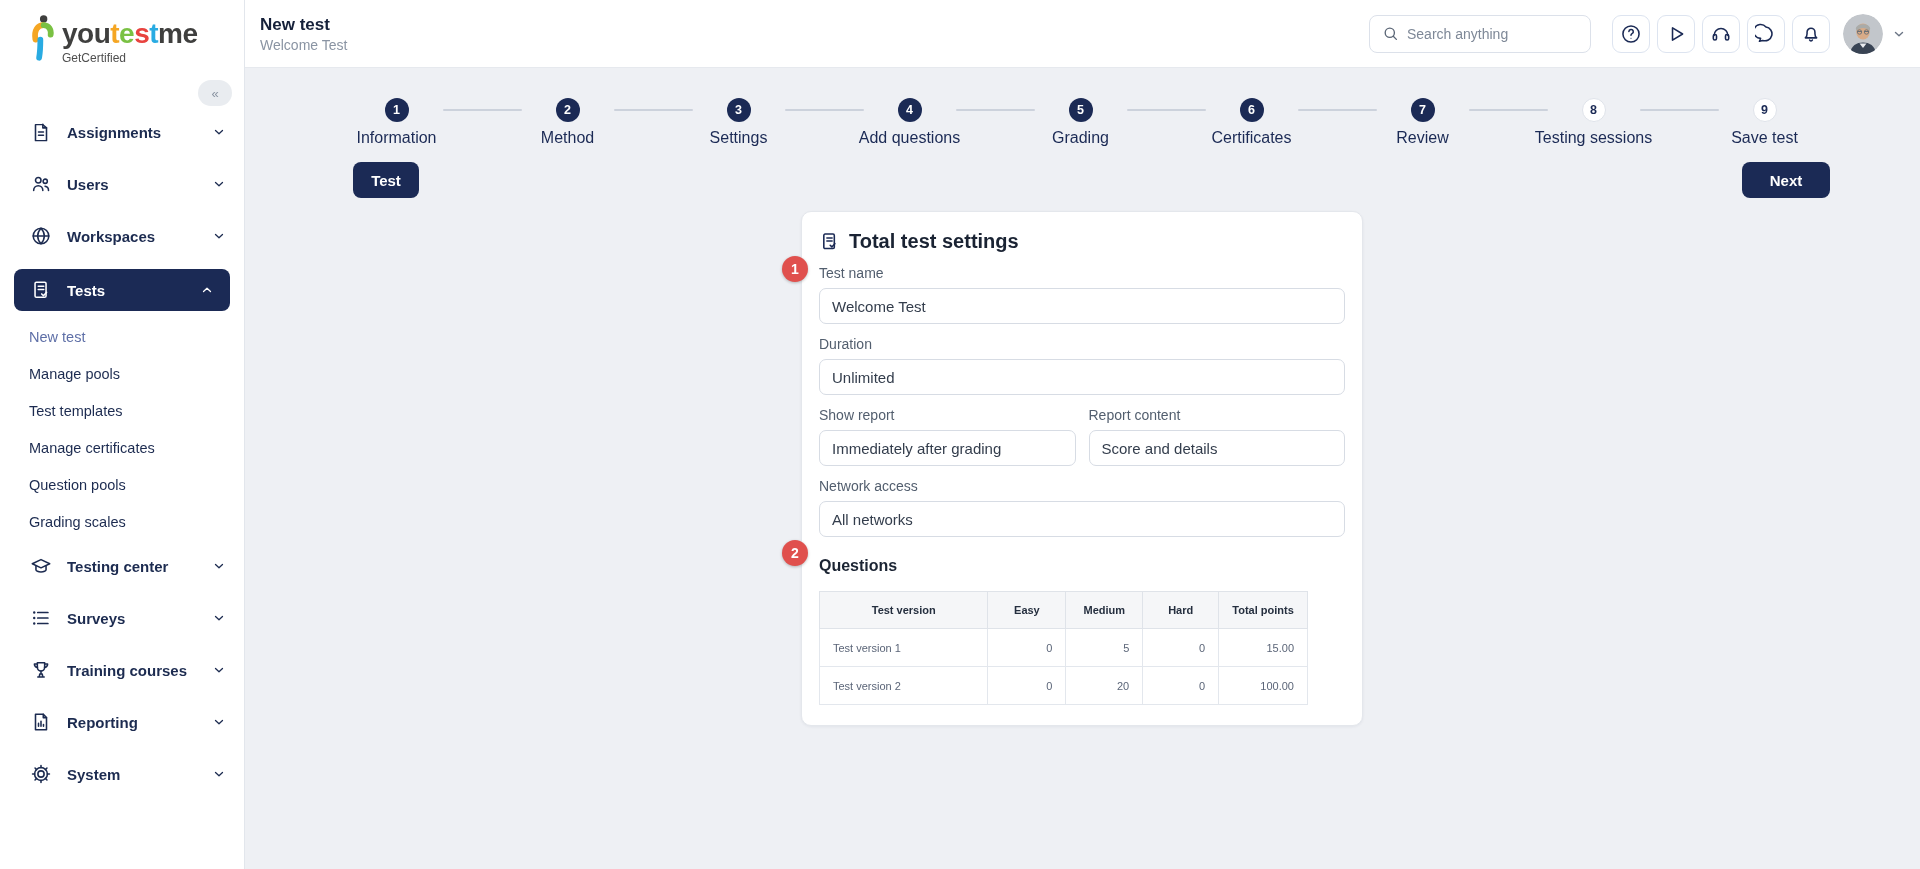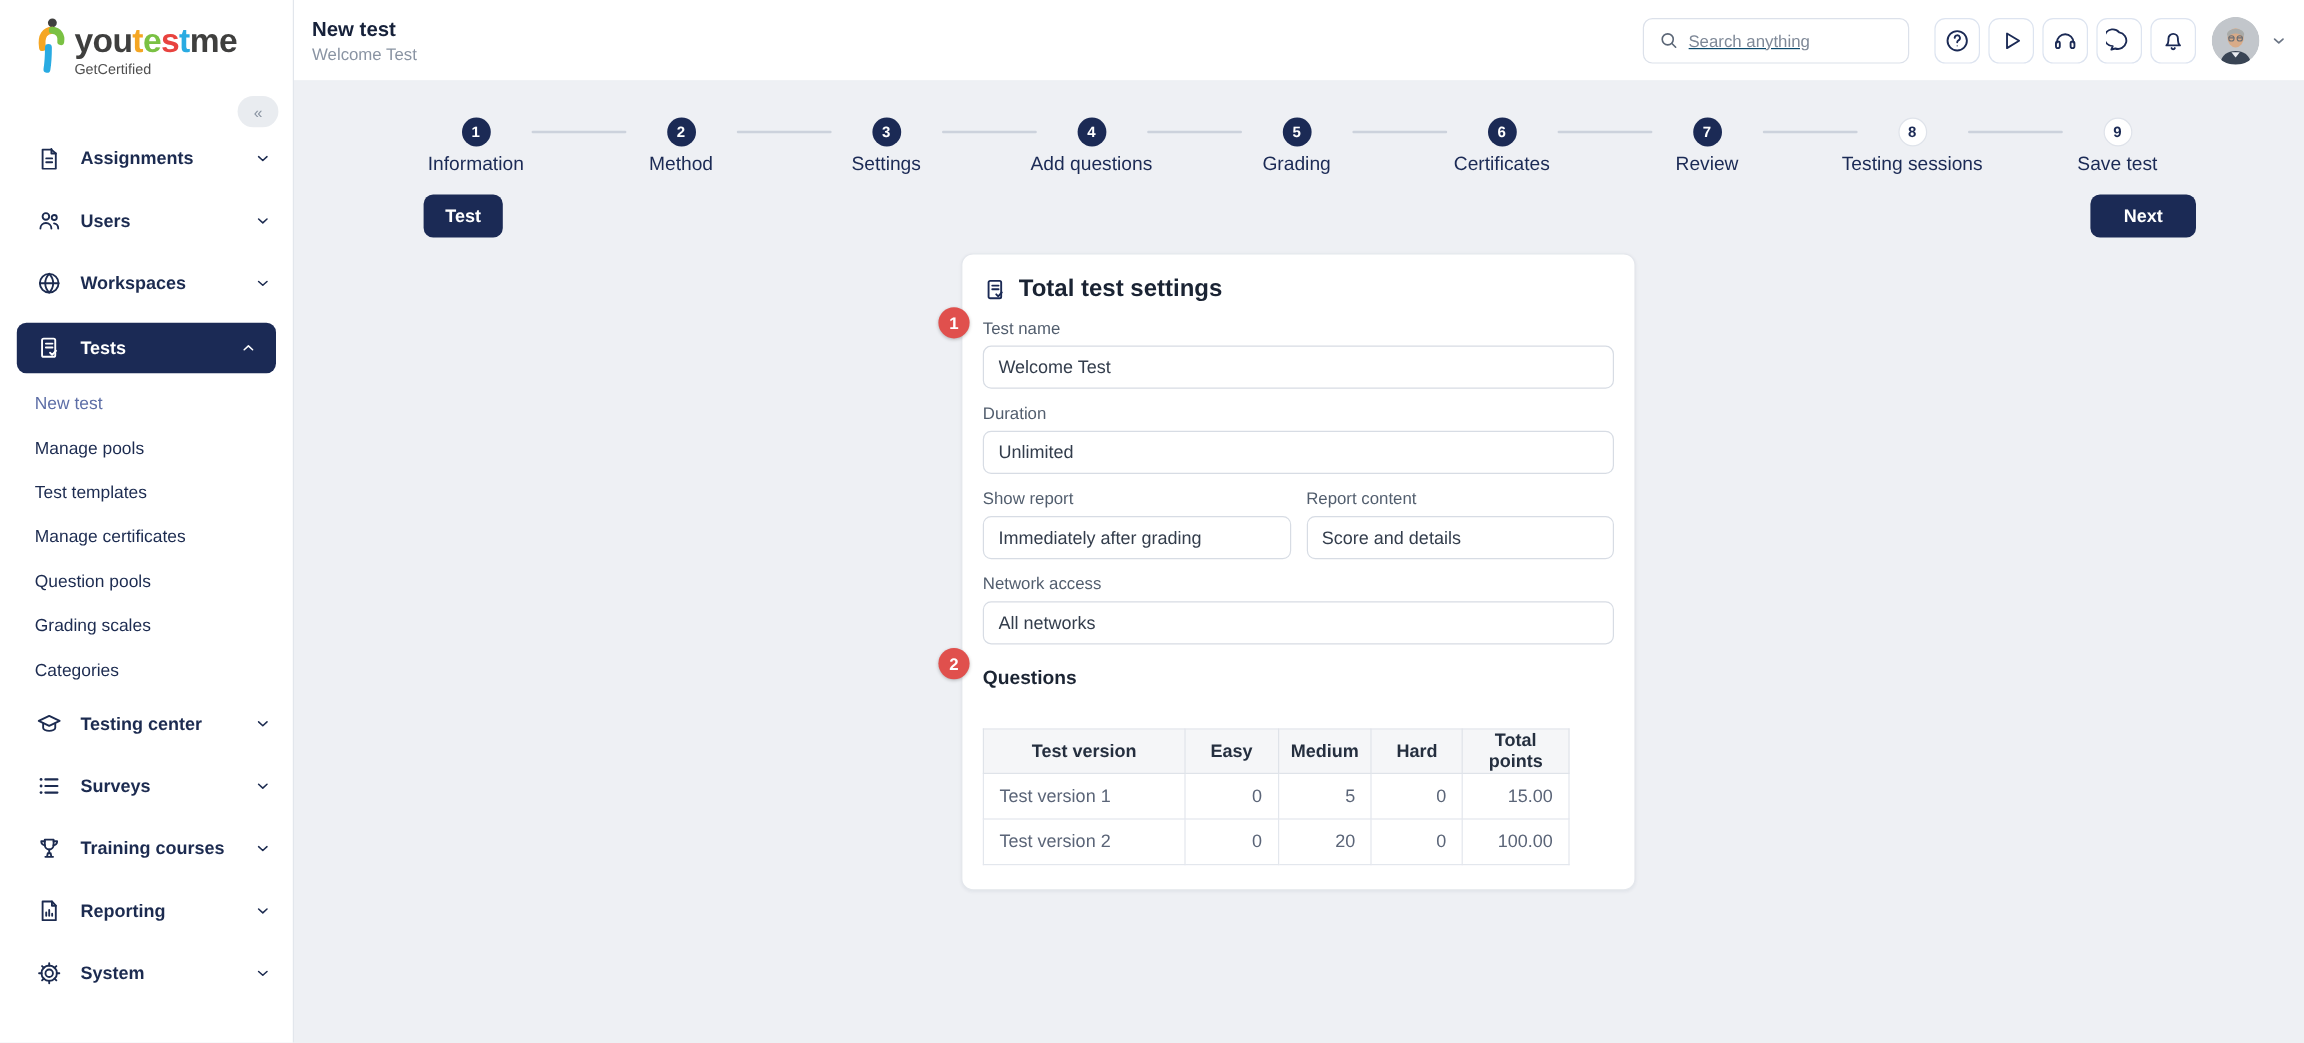--- a/index.html
+++ b/index.html
@@ -57,21 +57,21 @@
   .page-title { font-size:17px; font-weight:700; color:#16213a; line-height:1.25; }
   .page-subtitle { font-size:14px; color:#8a94a3; margin-top:1px; }
   .header-right { margin-left:auto; display:flex; align-items:center; gap:7px; margin-right:14px; }
   .search {
     width:222px; height:38px; border:1px solid #dce1ea; border-radius:8px;
     display:flex; align-items:center; gap:8px; padding:0 12px; background:#fff; margin-right:14px;
   }
   .search svg { color:#5b6676; flex:none; }
   .search input {
     border:none; outline:none; width:100%; font-size:14px;
-    font-family:"Liberation Sans", sans-serif; color:#0c4a6e;text-decoration:underline;
+    font-family:"Liberation Sans", sans-serif; color:#6d28d9;
   }
   .search input::placeholder { color:#7e8897; }
   .tool-btn {
     width:38px; height:38px; background:#fff; border:1px solid #dde4f0; border-radius:9px;
     display:flex; align-items:center; justify-content:center; color:#1b2a55; cursor:pointer;
   }
   .avatar { width:40px; height:40px; border-radius:50%; overflow:hidden; margin-left:6px; cursor:pointer; flex:none; }
   .avatar-chev { color:#6b7585; margin-left:2px; cursor:pointer; }
 
   
@@ -105,21 +105,21 @@
   }
   .card-title { display:flex; align-items:center; gap:9px; font-size:20px; font-weight:700; color:#1a2333; margin:4px 0 6px; }
   .card-title svg { color:#1b2a55; }
   .field-label { font-size:14px; color:#525e6e; margin:12px 0 7px; }
   .field-input {
     width:100%; height:36px; border:1px solid #d7dce4; border-radius:7px; padding:0 12px;
     font-size:15px; color:#333d4c; background:#fff; font-family:"Liberation Sans", sans-serif; outline:none;
   }
   .two-col { display:grid; grid-template-columns:1fr 1fr; column-gap:13px; }
   .questions-heading { font-size:16px; font-weight:700; color:#1b2433; margin-top:20px; }
-  .qtable { margin-top:32px; border-collapse:collapse; width:489px; font-size:15px; }
+  .qtable { margin-top:16px; border-collapse:collapse; width:489px; font-size:11px; }
   .qtable th {
     height:37px; background:#f5f6f8; border:1px solid #dfe3e9;
     font-weight:600; color:#252f3f; text-align:center; padding:0 10px;
   }
   .qtable td { height:38px; border:1px solid #e3e7ed; color:#5b6578; padding:0 13px; background:#fff; }
   .qtable td.num { text-align:right; }
   .badge {
     position:absolute; width:26px; height:26px; border-radius:50%; background:#e0504d;
     color:#fff; font-size:14px; font-weight:600; display:flex; align-items:center; justify-content:center;
     box-shadow:0 1px 3px rgba(0,0,0,.25);
@@ -230,23 +230,20 @@
           <span>Test templates</span>
         </div>
       <div class="sub-item">
           <span>Manage certificates</span>
         </div>
       <div class="sub-item">
           <span>Question pools</span>
         </div>
       <div class="sub-item">
           <span>Grading scales</span>
-        </div>
-      <div class="sub-item">
-          <span>Categories</span>
         </div>
     </div>
 
     <div class="nav-item">
       <span class="nicon">
         <svg width="22" height="22" viewBox="0 0 24 24" fill="none" stroke="currentColor" stroke-width="1.7" stroke-linejoin="round" stroke-linecap="round">
             <path d="M2.5 9.5 12 5l9.5 4.5L12 14z"></path>
             <path d="M6.5 11.8v4.2c0 1.3 2.5 2.6 5.5 2.6s5.5-1.3 5.5-2.6v-4.2"></path>
           </svg>
       </span>

